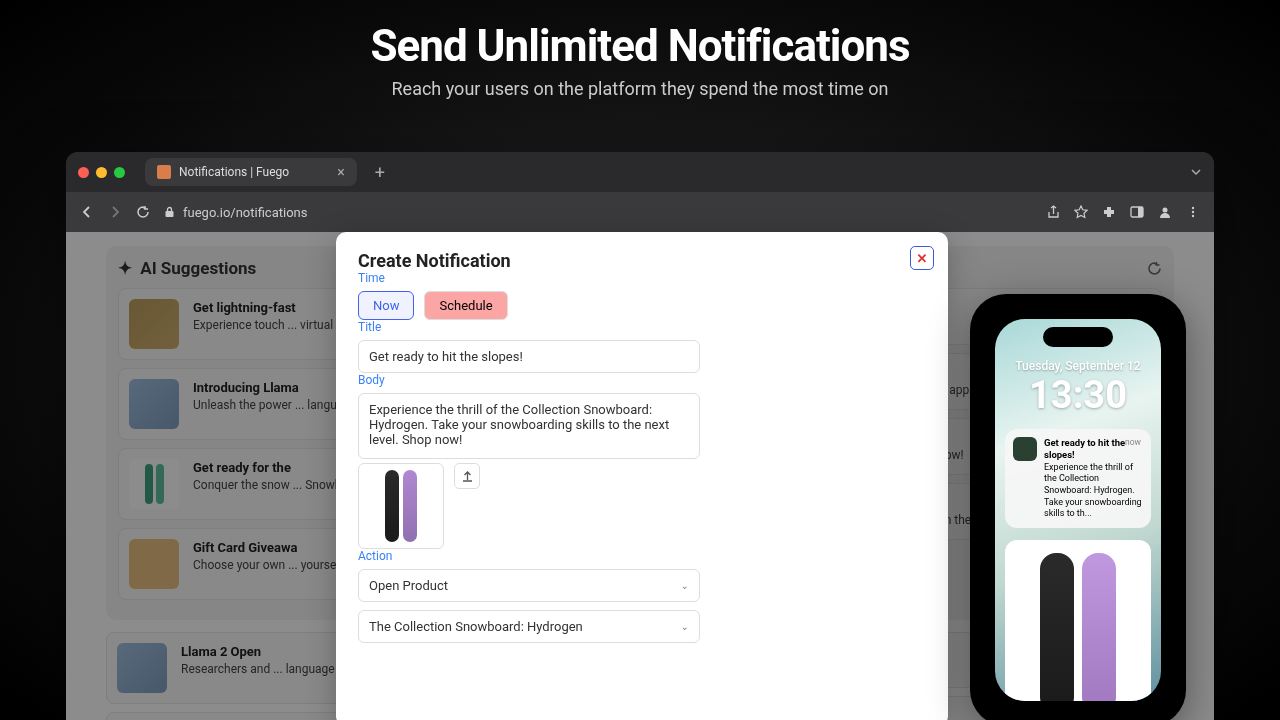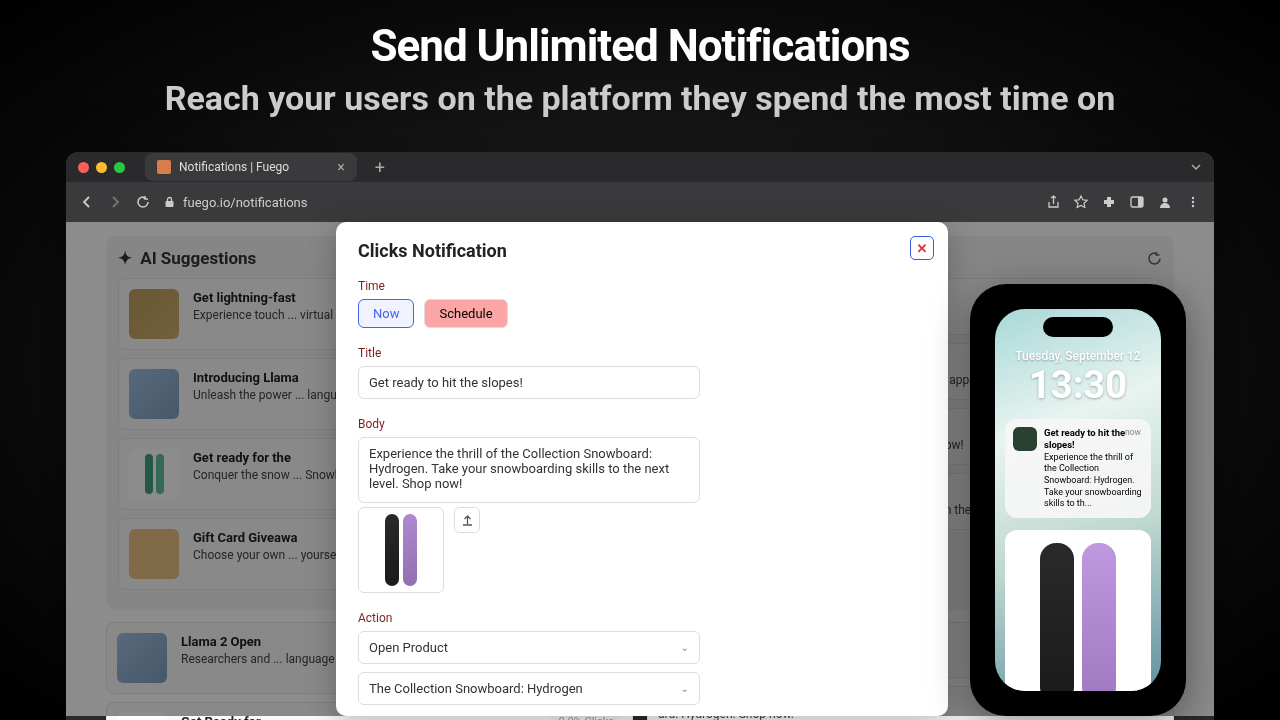--- a/index.html
+++ b/index.html
@@ -1,21 +1,21 @@
 <!DOCTYPE html>
 <html><head>
 <meta charset="utf-8">
 <style>
 *{margin:0;padding:0;box-sizing:border-box;font-family:-apple-system,BlinkMacSystemFont,"Segoe UI",Roboto,sans-serif}
 body{width:1280px;height:720px;background:radial-gradient(ellipse at center,#2a2a2a 0%,#0a0a0a 70%,#000 100%);overflow:hidden;position:relative}
 .hero{text-align:center;padding:20px 0 0}
 .hero-title{font-size:44px;font-weight:700;color:#fff;letter-spacing:-1px}
-.hero-sub{font-size:34px;color:#ccc;margin-top:6px;font-weight:700}
+.hero-sub{font-size:18px;color:#ccc;margin-top:6px;font-weight:400}
 .browser{position:absolute;top:152px;left:66px;width:1148px;height:568px;background:#2a2a2c;border-radius:12px 12px 0 0;box-shadow:0 20px 60px rgba(0,0,0,.5);overflow:hidden}
-.tab-bar{height:30px;background:#2a2a2c;display:flex;align-items:center;padding:0 12px;gap:8px}
+.tab-bar{height:40px;background:#2a2a2c;display:flex;align-items:center;padding:0 12px;gap:8px}
 .traffic{display:flex;gap:7px}
 .tl{width:11px;height:11px;border-radius:50%}
 .tl.r{background:#ff5f57}.tl.y{background:#febc2e}.tl.g{background:#28c840}
 .tab{display:flex;align-items:center;gap:8px;background:#3a3a3c;padding:6px 12px;border-radius:8px;margin-left:12px;font-size:12px;color:#ddd}
 .tab-icon{width:14px;height:14px;background:#d97d4a;border-radius:2px}
 .tab-close{color:#aaa;font-size:14px;margin-left:40px}
 .new-tab{color:#aaa;font-size:18px;margin-left:10px}
 .tab-right{margin-left:auto;color:#aaa}
 .url-bar{height:40px;background:#3a3a3c;display:flex;align-items:center;padding:0 14px;gap:14px;color:#ccc}
 .nav-icons{display:flex;gap:14px;align-items:center}
@@ -35,21 +35,21 @@
 .sug-title{font-weight:700;color:#222;font-size:13px}
 .clicks-badge{font-size:11px;color:#999;background:#f5f5f5;padding:2px 8px;border-radius:4px;margin-left:auto;align-self:flex-start}
 .content-row{display:flex;gap:14px}
 .content-col{flex:1}
 .content-bg{background:#f5f5f5;border-radius:10px;padding:12px}
 .sug-list{display:flex;flex-direction:column}
 .below{margin-top:12px}
 .modal{position:absolute;top:0;left:270px;width:612px;height:494px;background:#fff;border-radius:10px;box-shadow:0 8px 30px rgba(0,0,0,.25);z-index:10;padding:18px 22px;overflow:hidden}
 .modal-close{position:absolute;top:14px;right:14px;width:24px;height:24px;border:1.5px solid #3b5bdb;border-radius:5px;display:flex;align-items:center;justify-content:center;color:#e03131;font-size:13px;font-weight:700;cursor:pointer}
 .modal-title{font-size:18px;font-weight:700;color:#222}
-.field-label{font-size:12px;color:#7f1d1d;margin-top:18px;margin-bottom:6px}
+.field-label{font-size:12px;color:#3b82f6;margin-top:0;margin-bottom:6px}
 .btn-group{display:flex;gap:10px}
 .btn{padding:6px 14px;border:1px solid #ddd;border-radius:6px;font-size:13px;background:#fca5a5;cursor:pointer}
 .btn.active{border:1.5px solid #4263eb;color:#4263eb;background:#f0f3ff}
 .input{width:342px;padding:8px 10px;border:1px solid #ddd;border-radius:6px;font-size:13px;color:#333}
 .textarea{width:342px;height:66px;padding:8px 10px;border:1px solid #ddd;border-radius:6px;font-size:13px;color:#333;resize:none;font-family:inherit}
 .image-row{display:flex;gap:10px}
 .image-preview{width:86px;height:86px;border:1px solid #ddd;border-radius:6px;background:#fff;display:flex;align-items:center;justify-content:center;gap:4px}
 .board{width:14px;height:72px;border-radius:7px}
 .board.dark{background:linear-gradient(#2a2a2a,#1a1a1a)}
 .board.purple{background:linear-gradient(#b088d0,#9070b0)}
@@ -265,21 +265,21 @@
             <div class="sug-body" style="display:flex;align-items:center">
               <div>ard: Hydrogen. Shop now.</div>
             </div>
           </div>
       </div>
     </div>
     <div class="backdrop"></div>
 
     <div class="modal">
       <div class="modal-close">✕</div>
-      <div class="modal-title">Clicks Notification</div>
+      <div class="modal-title">Create Notification</div>
       <div class="field-label">Time</div>
       <div class="btn-group">
         <button class="btn active">Now</button>
         <button class="btn">Schedule</button>
       </div>
       <div class="field-label">Title</div>
       <input class="input" value="Get ready to hit the slopes!" style="">
       <div class="field-label">Body</div>
       <textarea class="textarea" id="body-ta" style="">Experience the thrill of the Collection Snowboard: Hydrogen. Take your snowboarding skills to the next level. Shop now!</textarea>
       <div class="image-row">

